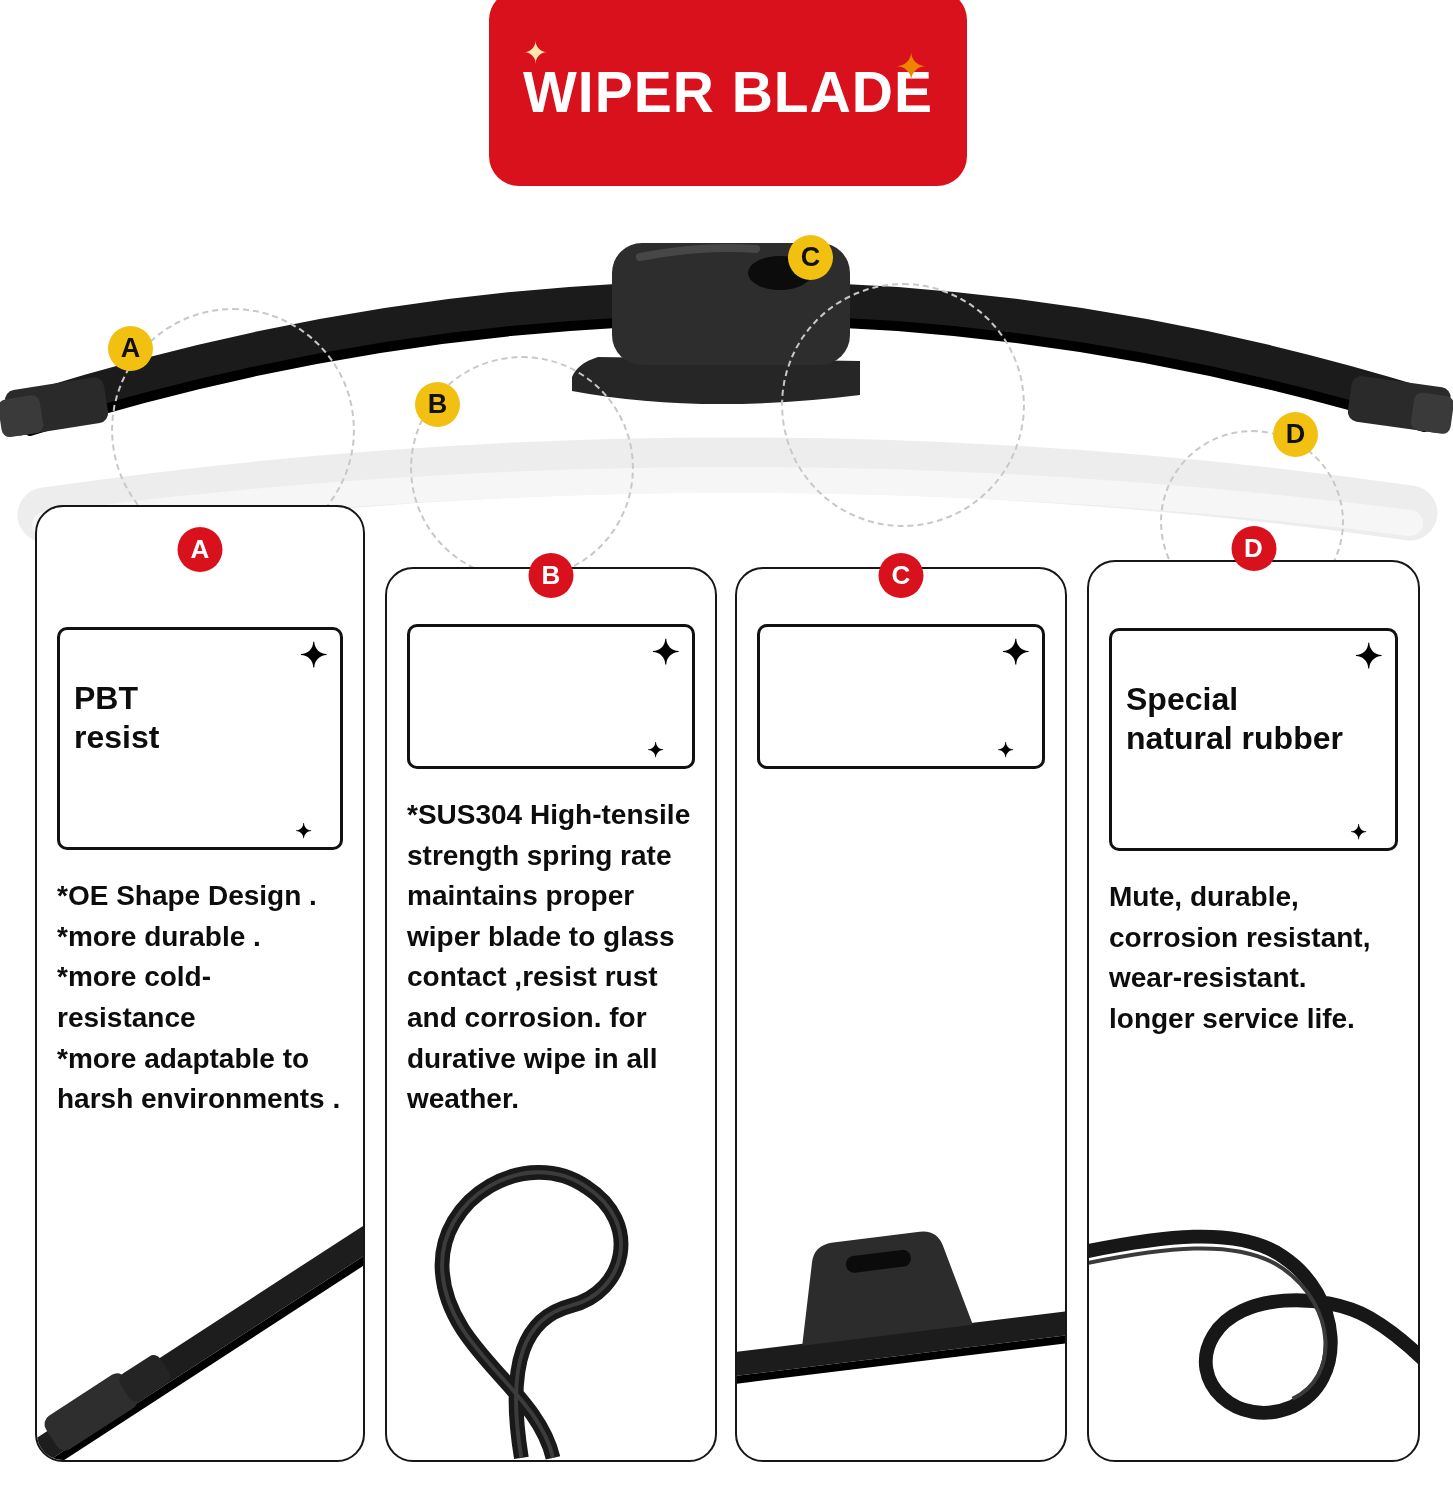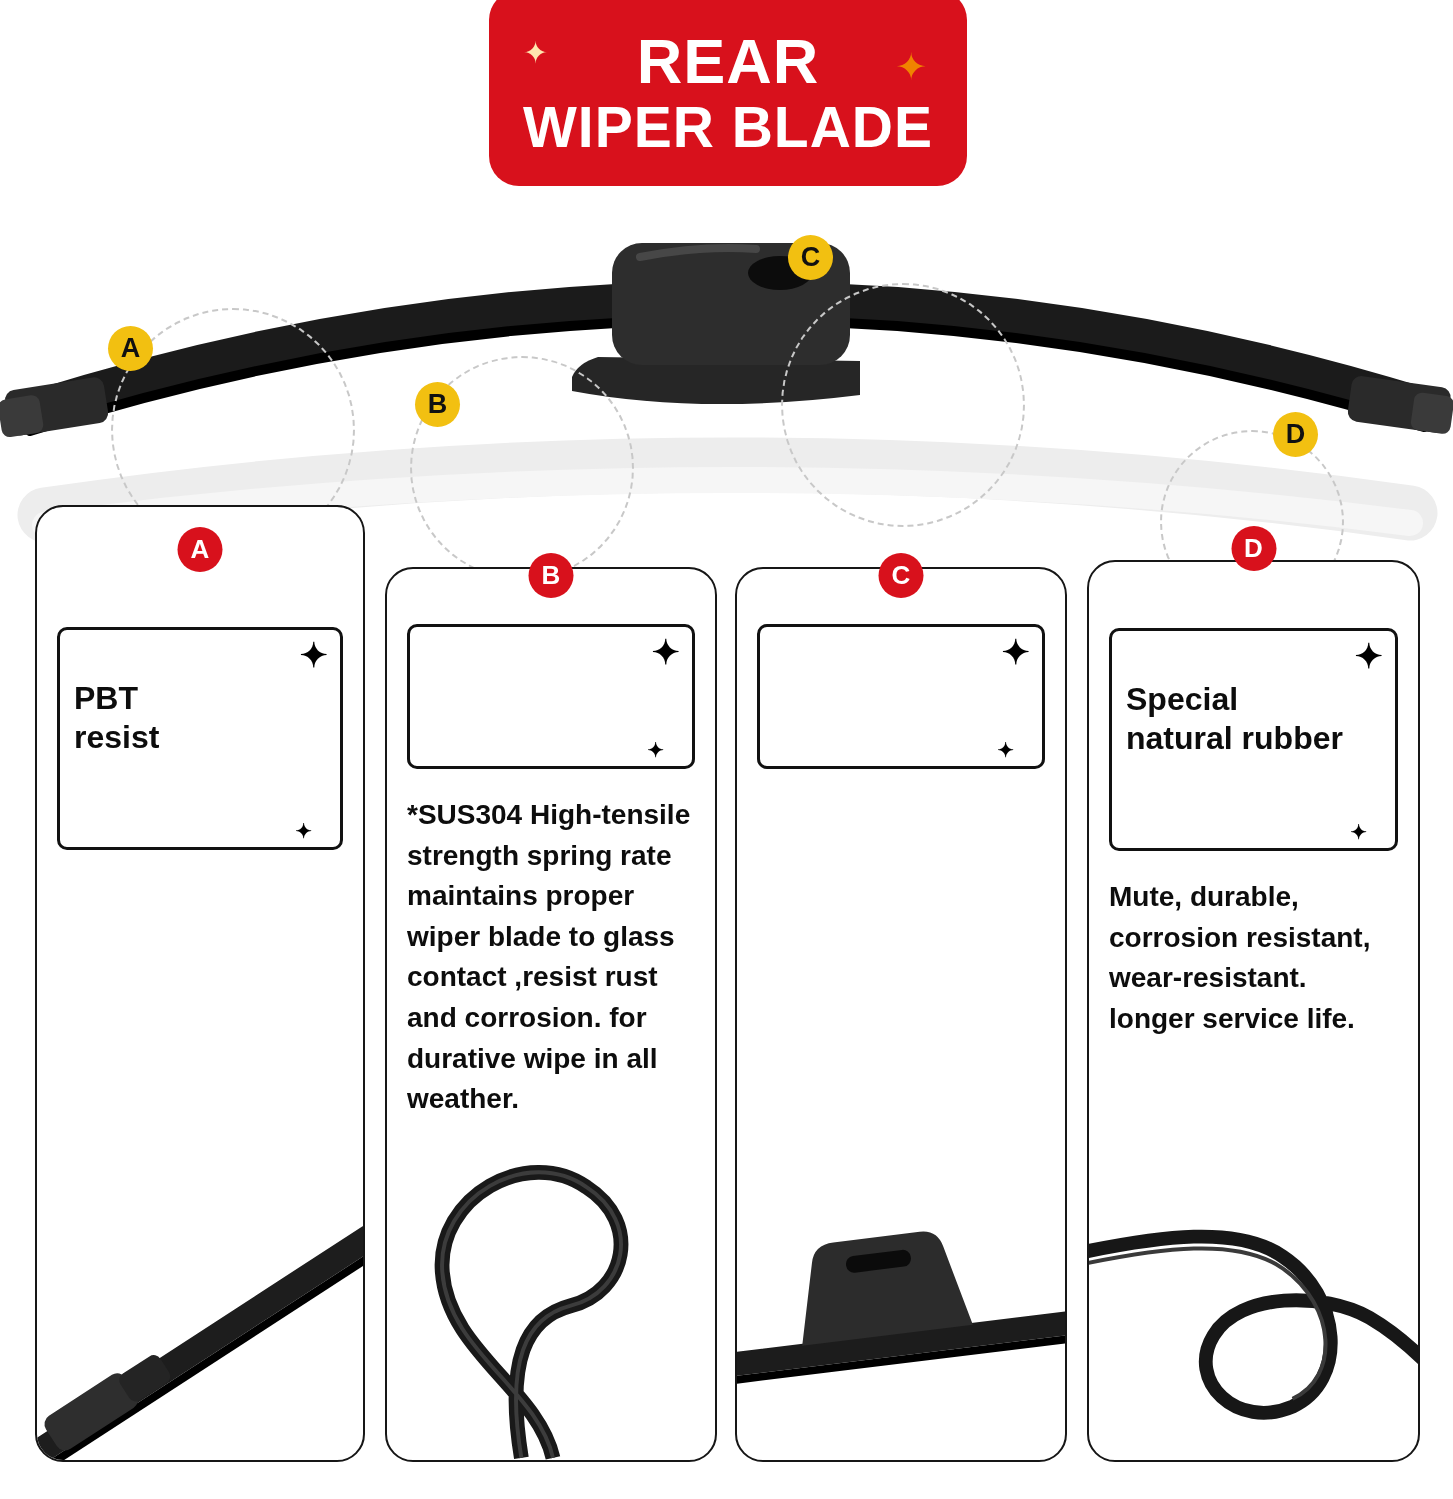--- a/index.html
+++ b/index.html
@@ -82,21 +82,20 @@
   .panel-art { position:absolute; left:0; bottom:0; width:100%; display:block; }
 </style>
 </head>
 <body>
 
 <div class="page">
 
   <div class="header-badge">
     <span class="star header-star-left">✦</span>
     <span class="star header-star-right">✦</span>
-    <div class="header-line header-line-1">REAR</div>
     <div class="header-line header-line-2">WIPER BLADE</div>
   </div>
 
   <svg class="blade-svg" viewBox="0 0 1453 430">
 
     <path d="M 45 330 Q 726 231 1410 328" fill="none" stroke="#ededed" stroke-width="55" stroke-linecap="round"></path>
     <path d="M 45 340 Q 726 251 1410 338" fill="none" stroke="#f6f6f6" stroke-width="26" stroke-linecap="round"></path>
 
     <path d="M 30 225 Q 726 5 1424 221" fill="none" stroke="#1b1b1b" stroke-width="36" stroke-linecap="round"></path>
 
@@ -131,20 +130,25 @@
   <div class="marker marker-d">D</div>
 
   <div class="panel-wrap wrap-a">
     <div class="panel">
       <div class="title-box">
         <span>PBT
 resist</span>
         <span class="star title-star-1">✦</span>
         <span class="star title-star-2">✦</span>
       </div>
+      <div class="panel-body">*OE Shape Design .
+*more durable .
+*more cold-resistance
+*more adaptable to
+harsh environments .</div>
       <svg class="panel-art" viewBox="0 0 330 280" height="280">
         <g transform="rotate(-33 165 140)">
           <rect x="-80" y="150" width="500" height="26" rx="4" fill="#1d1d1d"></rect>
           <rect x="-80" y="176" width="500" height="8" fill="#000000"></rect>
           <rect x="-26" y="138" width="96" height="40" rx="10" fill="#2e2e2e"></rect>
           <rect x="62" y="143" width="48" height="32" rx="8" fill="#242424"></rect>
         </g>
       </svg>
     </div>
     <div class="panel-badge">A</div>

